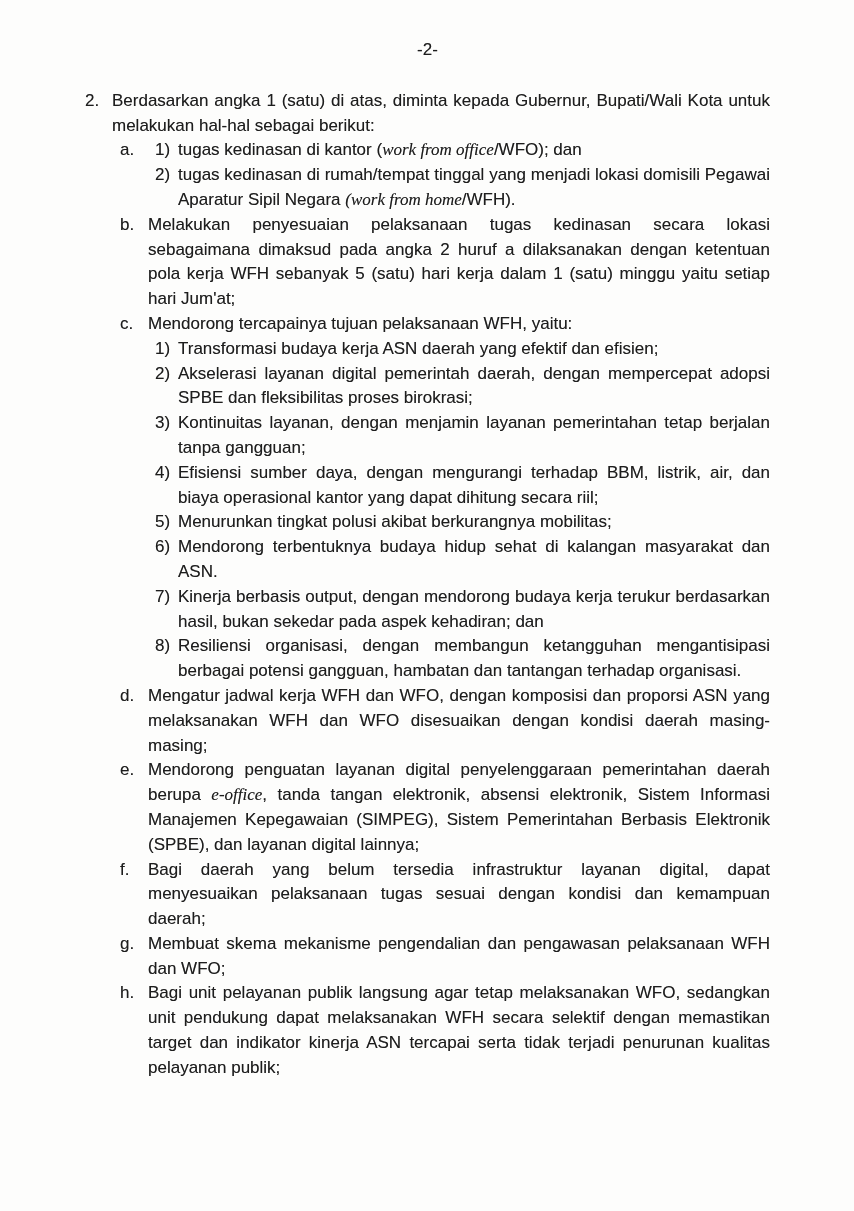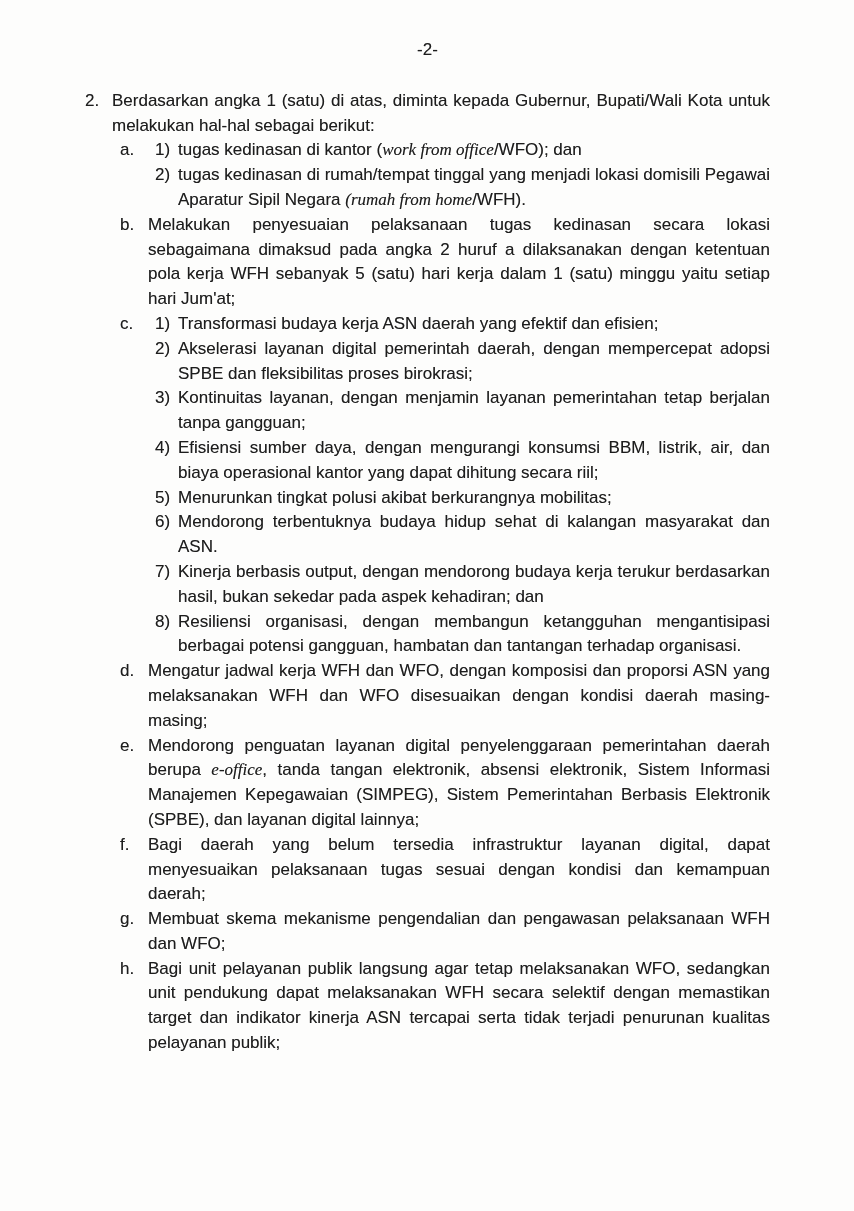--- a/index.html
+++ b/index.html
@@ -64,36 +64,37 @@
         <div class="content">
           <div class="row l3">
             <span class="marker m3">1)</span>
             <div class="content">
               <p class="para"><span>tugas kedinasan di kantor (</span><span class="it">work from office</span><span>/WFO); dan</span></p>
             </div>
           </div>
           <div class="row l3">
             <span class="marker m3">2)</span>
             <div class="content">
-              <p class="para"><span>tugas kedinasan di rumah/tempat tinggal yang menjadi lokasi domisili Pegawai Aparatur Sipil Negara </span><span class="it">(rumah from home</span><span>/WFH).</span></p>
+              <p class="para"><span>tugas kedinasan di rumah/tempat tinggal yang menjadi lokasi domisili Pegawai Aparatur Sipil Negara </span><span class="it">(work from home</span><span>/WFH).</span></p>
             </div>
           </div>
         </div>
       </div>
 
       <div class="row l2">
         <span class="marker m2">b.</span>
         <div class="content">
           <p class="para"><span>Melakukan penyesuaian pelaksanaan tugas kedinasan secara lokasi sebagaimana dimaksud pada angka 2 huruf a dilaksanakan dengan ketentuan pola kerja WFH sebanyak 5 (satu) hari kerja dalam 1 (satu) minggu yaitu setiap hari Jum'at;</span></p>
         </div>
       </div>
 
       <div class="row l2">
         <span class="marker m2">c.</span>
         <div class="content">
+          <p class="para"><span>Mendorong tercapainya tujuan pelaksanaan WFH, yaitu:</span></p>
           <div class="row l3">
             <span class="marker m3">1)</span>
             <div class="content">
                 <p class="para"><span>Transformasi budaya kerja ASN daerah yang efektif dan efisien;</span></p>
               </div>
           </div>
           <div class="row l3">
             <span class="marker m3">2)</span>
             <div class="content">
                 <p class="para"><span>Akselerasi layanan digital pemerintah daerah, dengan mempercepat adopsi SPBE dan fleksibilitas proses birokrasi;</span></p>
@@ -101,21 +102,21 @@
           </div>
           <div class="row l3">
             <span class="marker m3">3)</span>
             <div class="content">
                 <p class="para"><span>Kontinuitas layanan, dengan menjamin layanan pemerintahan tetap berjalan tanpa gangguan;</span></p>
               </div>
           </div>
           <div class="row l3">
             <span class="marker m3">4)</span>
             <div class="content">
-                <p class="para"><span>Efisiensi sumber daya, dengan mengurangi konsumsi BBM, listrik, air, dan biaya operasional kantor yang dapat dihitung secara riil;</span></p>
+                <p class="para"><span>Efisiensi sumber daya, dengan mengurangi terhadap BBM, listrik, air, dan biaya operasional kantor yang dapat dihitung secara riil;</span></p>
               </div>
           </div>
           <div class="row l3">
             <span class="marker m3">5)</span>
             <div class="content">
                 <p class="para"><span>Menurunkan tingkat polusi akibat berkurangnya mobilitas;</span></p>
               </div>
           </div>
           <div class="row l3">
             <span class="marker m3">6)</span>

